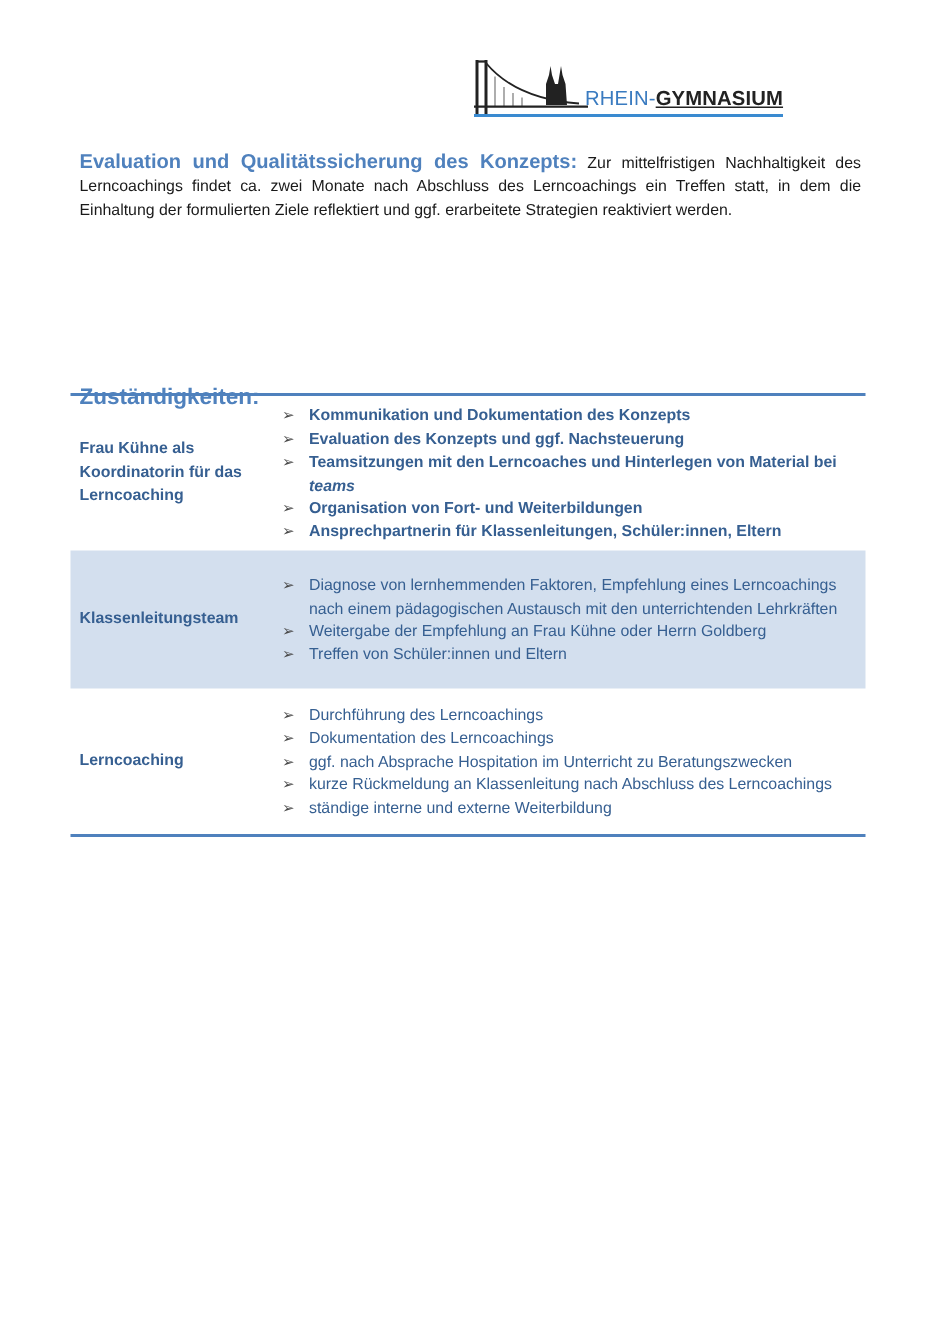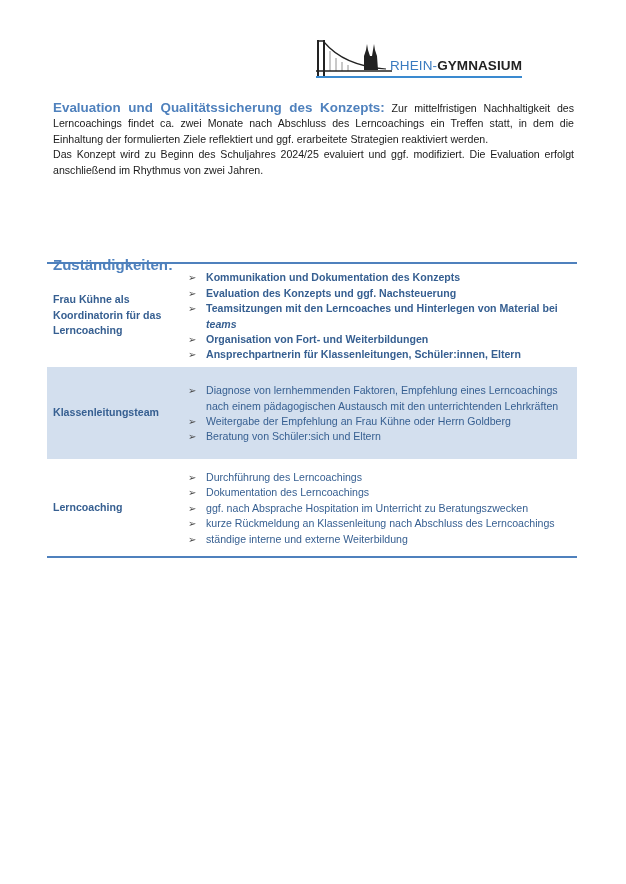--- a/index.html
+++ b/index.html
@@ -3,21 +3,21 @@
   <meta charset="utf-8">
   <style>
     html, body { margin: 0; padding: 0; background: #ffffff; }
     body { width: 626px; height: 884px; position: relative; overflow: hidden;
       font-family: "Liberation Sans", sans-serif; color: #1a1a1a; }
     .logo { position: absolute; left: 316px; top: 36px; width: 210px; height: 44px; }
     .logo svg { position: absolute; left: 0; top: 0; }
     .logo-text { position: absolute; left: 74px; top: 22px; font-size: 13.5px; letter-spacing: 0.1px; white-space: nowrap; }
     .logo-text .rhein { color: #3a7bc0; }
     .logo-text .dash { color: #3a7bc0; }
-    .logo-text .gym { color: #222; font-weight: bold; }
+    .logo-text .gym { color: #222; font-weight: bold; text-decoration: underline; }
     .logo-line { position: absolute; left: 0; top: 40px; width: 206px; height: 2px; background: #3a8ad0; }
 
     .content { position: absolute; left: 53px; top: 100px; width: 521px; }
     .para { font-size: 10.6px; line-height: 15.4px; margin: 0; text-align: justify; }
     .para .h { color: #4f81bd; font-weight: bold; font-size: 13.4px; }
     .gap { height: 15px; }
 
     .sec-title { position: absolute; left: 53px; top: 256px; color: #4f81bd; font-weight: bold; font-size: 15px; }
     table { position: absolute; left: 47px; top: 262px; width: 530px; border-collapse: collapse;
       border-top: 2px solid #4f81bd; border-bottom: 2px solid #4f81bd; }
@@ -48,21 +48,20 @@
     <path d="M48 34 L48 20 L50 14 L51 8 L52 14 L54 20 L56 20 L57 14 L58 8 L59 14 L61 20 L62 34 Z" fill="#222"></path>
   </svg>
   <div class="logo-text">
     <span class="rhein">RHEIN</span><span class="dash">-</span><span class="gym">GYMNASIUM</span>
   </div>
   <div class="logo-line"></div>
 </div>
 
 <div class="content">
   <p class="para"><span class="h">Evaluation und Qualitätssicherung des Konzepts:</span><span> Zur mittelfristigen Nachhaltigkeit des Lerncoachings findet ca. zwei Monate nach Abschluss des Lerncoachings ein Treffen statt, in dem die Einhaltung der formulierten Ziele reflektiert und ggf. erarbeitete Strategien reaktiviert werden.</span></p>
-  <p class="para">Das Konzept wird zu Beginn des Schuljahres 2024/25 evaluiert und ggf. modifiziert. Die Evaluation erfolgt anschließend im Rhythmus von zwei Jahren.</p>
   <div class="gap"></div>
 </div>
 
 <div class="sec-title">Zuständigkeiten:</div>
 
 <table>
   <tbody>
       <tr class="bold" style="height:104px">
     <td class="role">Frau Kühne als Koordinatorin für das Lerncoaching</td>
     <td class="tasks">
@@ -74,21 +73,21 @@
         <li><span class="arrow">➢</span><span>Ansprechpartnerin für Klassenleitungen, Schüler:innen, Eltern</span></li>
       </ul>
     </td>
   </tr>
   <tr class="shaded" style="height:92px">
     <td class="role">Klassenleitungsteam</td>
     <td class="tasks">
       <ul>
         <li><span class="arrow">➢</span><span>Diagnose von lernhemmenden Faktoren, Empfehlung eines Lerncoachings nach einem pädagogischen Austausch mit den unterrichtenden Lehrkräften</span></li>
         <li><span class="arrow">➢</span><span>Weitergabe der Empfehlung an Frau Kühne oder Herrn Goldberg</span></li>
-        <li><span class="arrow">➢</span><span>Beratung von Schüler:sich und Eltern</span></li>
+        <li><span class="arrow">➢</span><span>Treffen von Schüler:innen und Eltern</span></li>
       </ul>
     </td>
   </tr>
   <tr style="height:98px">
     <td class="role">Lerncoaching</td>
     <td class="tasks">
       <ul>
         <li><span class="arrow">➢</span><span>Durchführung des Lerncoachings</span></li>
         <li><span class="arrow">➢</span><span>Dokumentation des Lerncoachings</span></li>
         <li><span class="arrow">➢</span><span>ggf. nach Absprache Hospitation im Unterricht zu Beratungszwecken</span></li>

